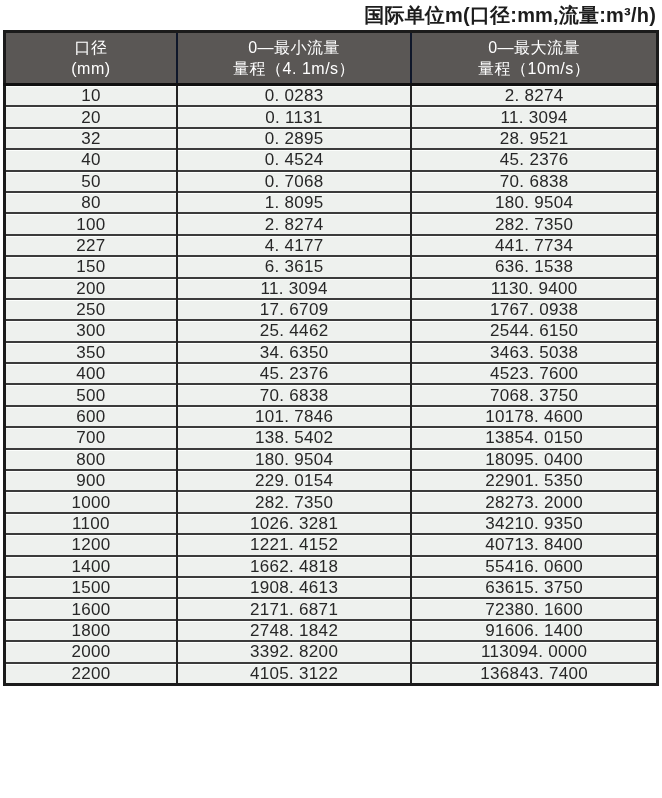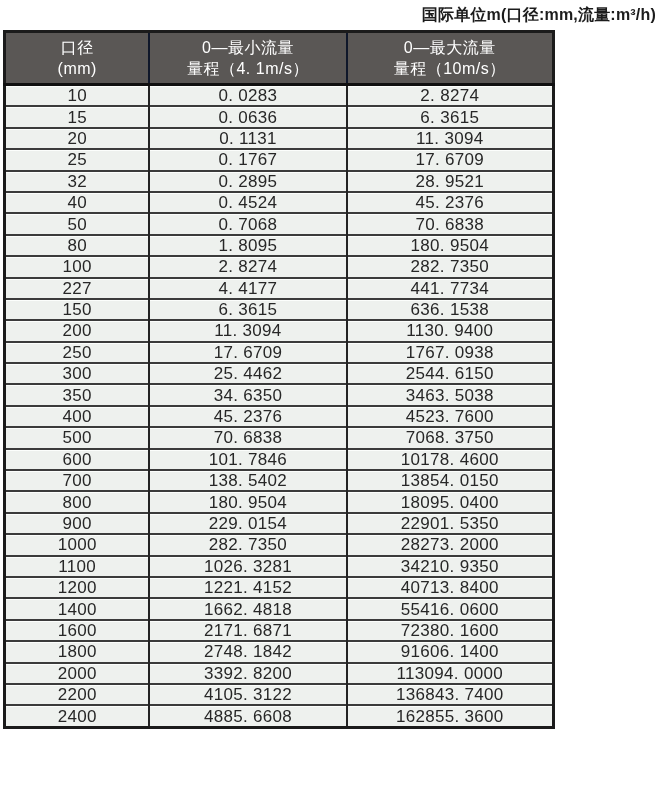--- a/index.html
+++ b/index.html
@@ -16,30 +16,30 @@
   }
   .title-bar {
     height: 30px;
     display: flex;
     align-items: center;
     justify-content: flex-end;
     padding-right: 6px;
     box-sizing: border-box;
   }
   .title-text {
-    font-size: 16px;
+    font-size: 20px;
     font-weight: bold;
     color: #1c1c1c;
     letter-spacing: 0.2px;
     white-space: nowrap;
   }
   table.flow-table {
     table-layout: fixed;
     border-collapse: collapse;
-    width: 552px;
+    width: 656px;
     margin-left: 3px;
     border: 3px solid #1b1b1b;
   }
   col.c1 { width: 26.4%; }
   col.c2 { width: 35.9%; }
   col.c3 { width: 37.7%; }
 
   thead th {
     background: #5a5755;
     color: #ffffff;
@@ -107,35 +107,25 @@
         </th>
       </tr>
     </thead>
     <tbody id="table-body">
         <tr>
     <td>10</td>
     <td>0. 0283</td>
     <td>2. 8274</td>
   </tr>
         <tr>
-    <td>15</td>
-    <td>0. 0636</td>
-    <td>6. 3615</td>
-  </tr>
-        <tr>
     <td>20</td>
     <td>0. 1131</td>
     <td>11. 3094</td>
   </tr>
         <tr>
-    <td>25</td>
-    <td>0. 1767</td>
-    <td>17. 6709</td>
-  </tr>
-        <tr>
     <td>32</td>
     <td>0. 2895</td>
     <td>28. 9521</td>
   </tr>
         <tr>
     <td>40</td>
     <td>0. 4524</td>
     <td>45. 2376</td>
   </tr>
         <tr>
@@ -227,40 +217,40 @@
     <td>1200</td>
     <td>1221. 4152</td>
     <td>40713. 8400</td>
   </tr>
         <tr>
     <td>1400</td>
     <td>1662. 4818</td>
     <td>55416. 0600</td>
   </tr>
         <tr>
+    <td>1500</td>
+    <td>1908. 4613</td>
+    <td>63615. 3750</td>
+  </tr>
+        <tr>
     <td>1600</td>
     <td>2171. 6871</td>
     <td>72380. 1600</td>
   </tr>
         <tr>
     <td>1800</td>
     <td>2748. 1842</td>
     <td>91606. 1400</td>
   </tr>
         <tr>
     <td>2000</td>
     <td>3392. 8200</td>
     <td>113094. 0000</td>
   </tr>
         <tr>
     <td>2200</td>
     <td>4105. 3122</td>
     <td>136843. 7400</td>
   </tr>
-        <tr>
-    <td>2400</td>
-    <td>4885. 6608</td>
-    <td>162855. 3600</td>
-  </tr>
       </tbody>
   </table>
 
 </div>
 
 </body></html>

